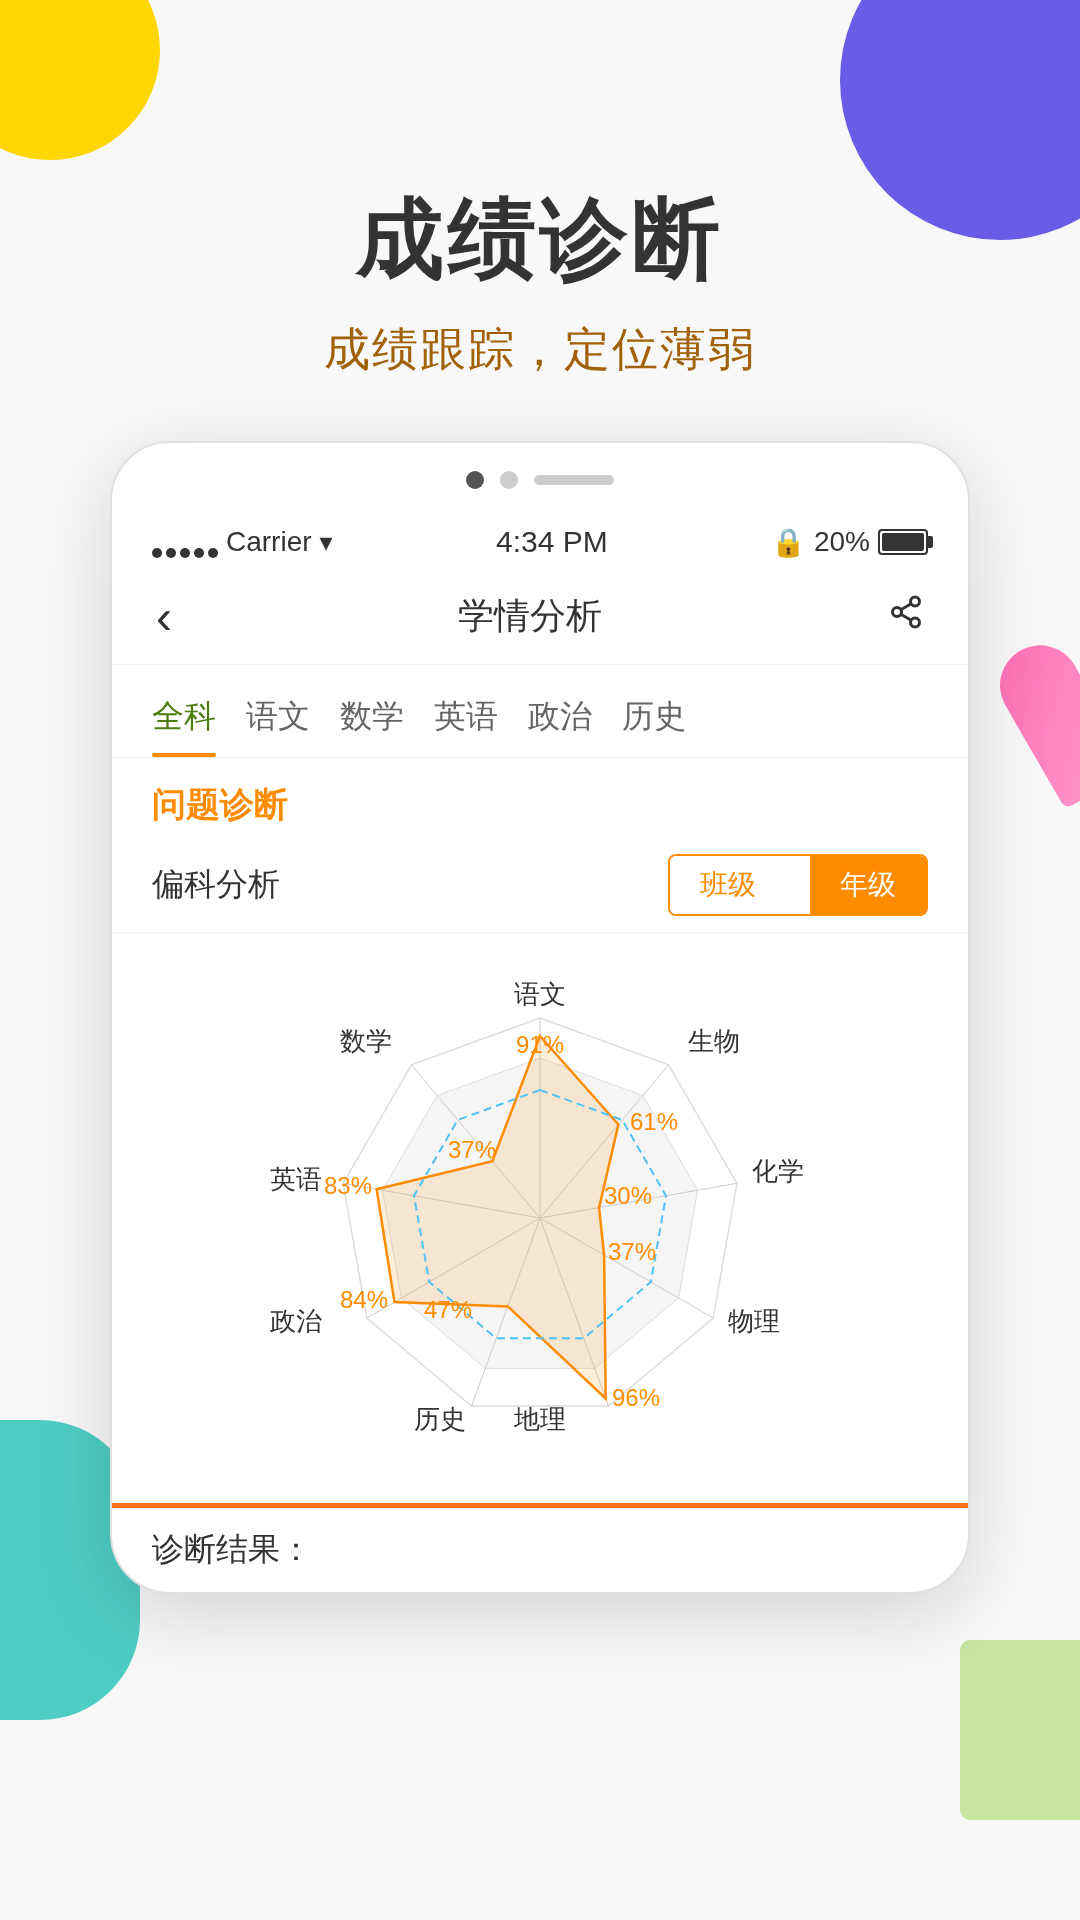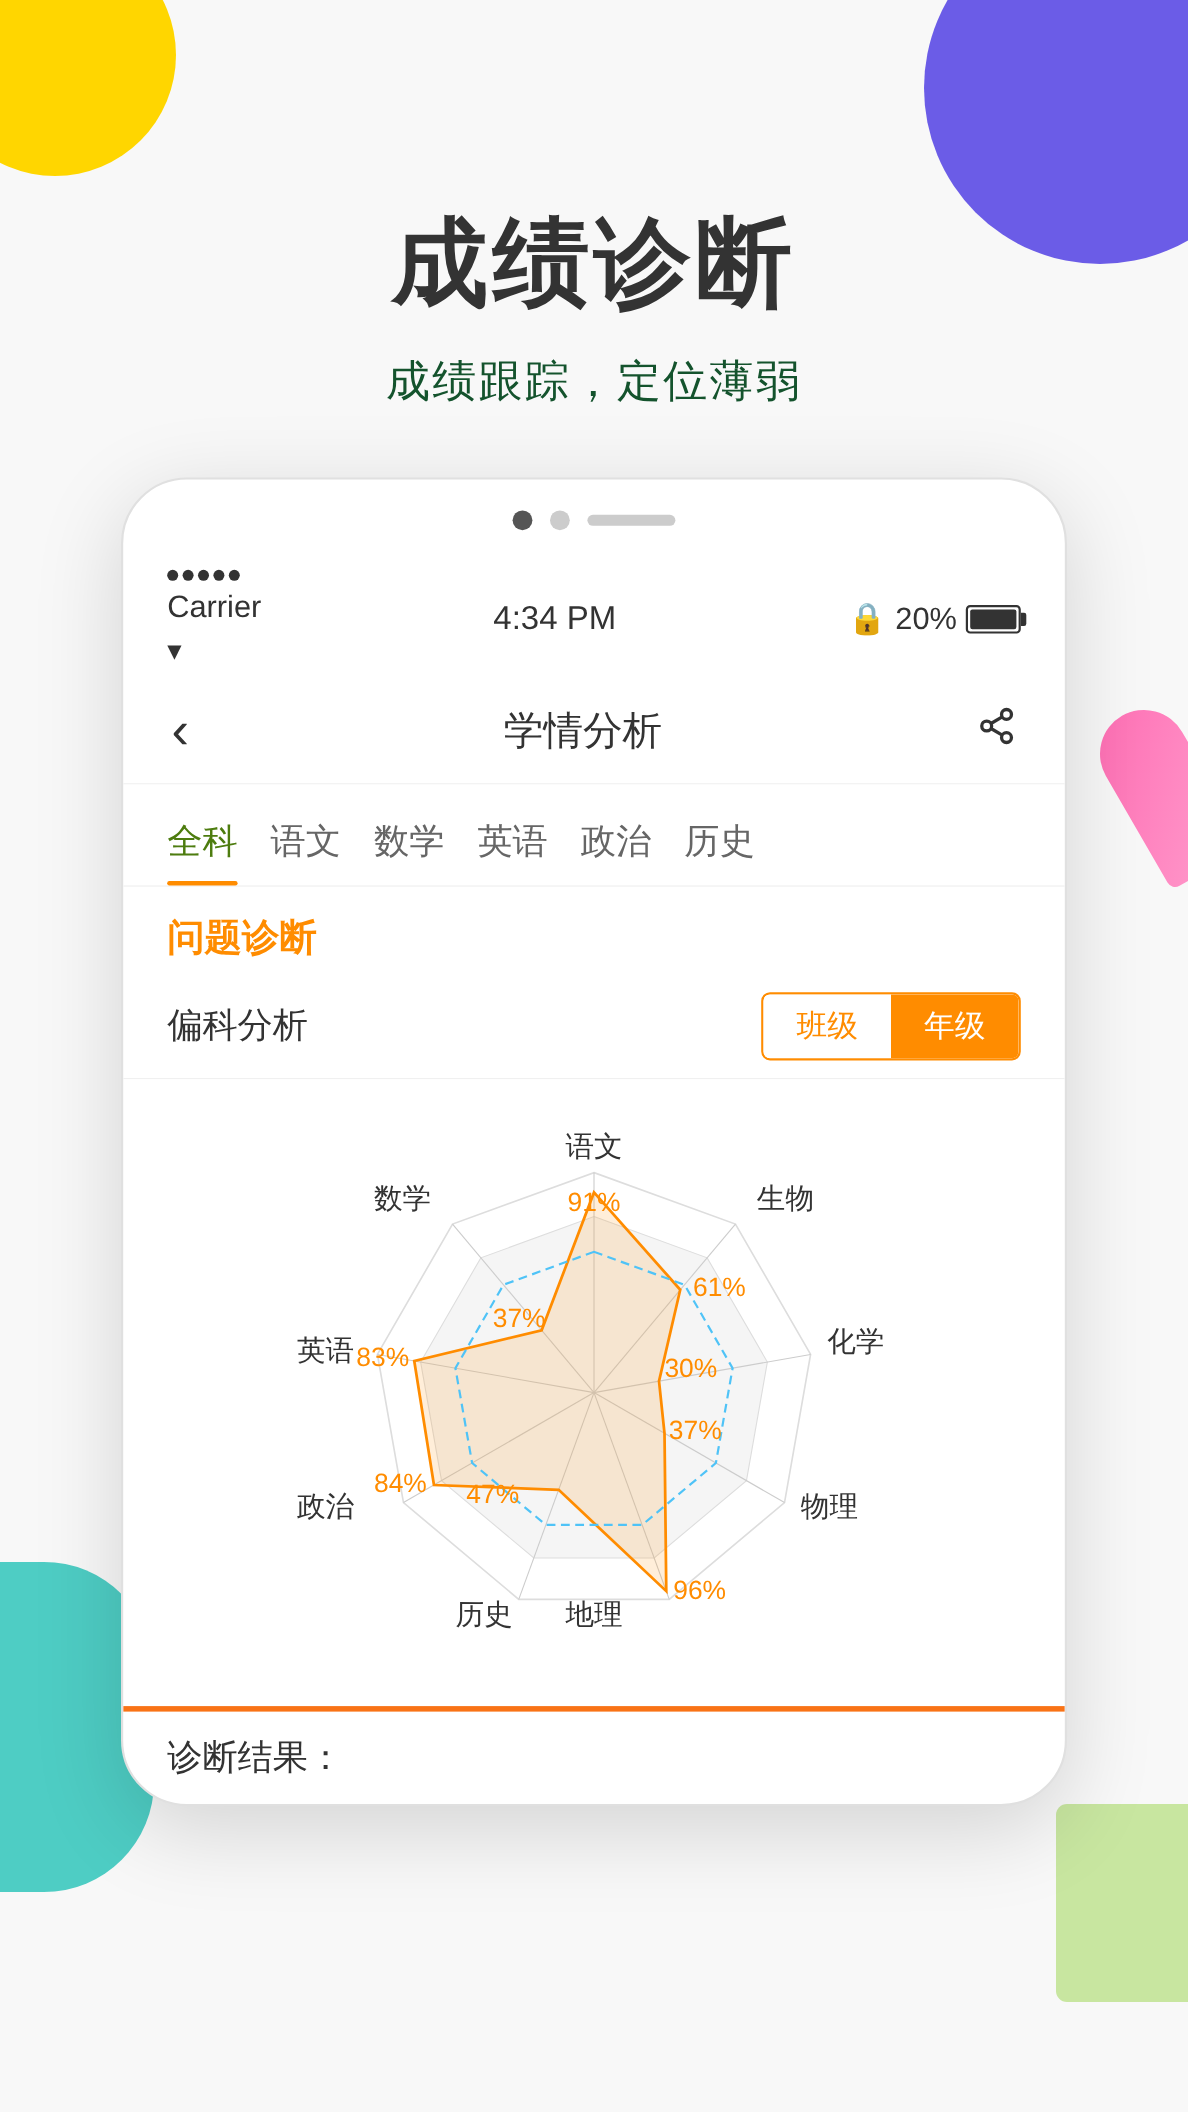--- a/index.html
+++ b/index.html
@@ -74,22 +74,22 @@
       padding: 180px 36px 60px;
     }
     .main-title {
       font-size: 88px;
       font-weight: 700;
       color: #333;
       letter-spacing: 4px;
       margin-bottom: 20px;
     }
     .subtitle {
-      font-size: 40px;
-      color: #14532d;
+      font-size: 46px;
+      color: #a16207;
       letter-spacing: 2px;
     }
 
     
     .phone-wrapper {
       position: relative;
       z-index: 2;
       display: flex;
       justify-content: center;
       padding: 0 40px;
@@ -131,23 +131,22 @@
     .status-bar {
       display: flex;
       justify-content: space-between;
       align-items: center;
       padding: 16px 40px 10px;
       font-size: 28px;
       color: #333;
     }
     .status-left {
       display: flex;
-      align-items: flex-start;
+      align-items: flex-end;
       gap: 8px;
-      flex-direction: column;
     }
     .signal-dots {
       display: flex; gap: 4px;
     }
     .signal-dot {
       width: 10px; height: 10px;
       border-radius: 50%;
       background: #333;
     }
     .wifi-icon {
@@ -254,20 +253,21 @@
     }
     .analysis-label {
       font-size: 32px;
       color: #333;
     }
     .toggle-group {
       display: flex;
       border: 2px solid #FF8C00;
       border-radius: 8px;
       overflow: hidden;
+      gap: 24px;
     }
     .toggle-btn {
       padding: 10px 30px;
       font-size: 28px;
       cursor: pointer;
     }
     .toggle-btn.inactive {
       background: white;
       color: #FF8C00;
     }

